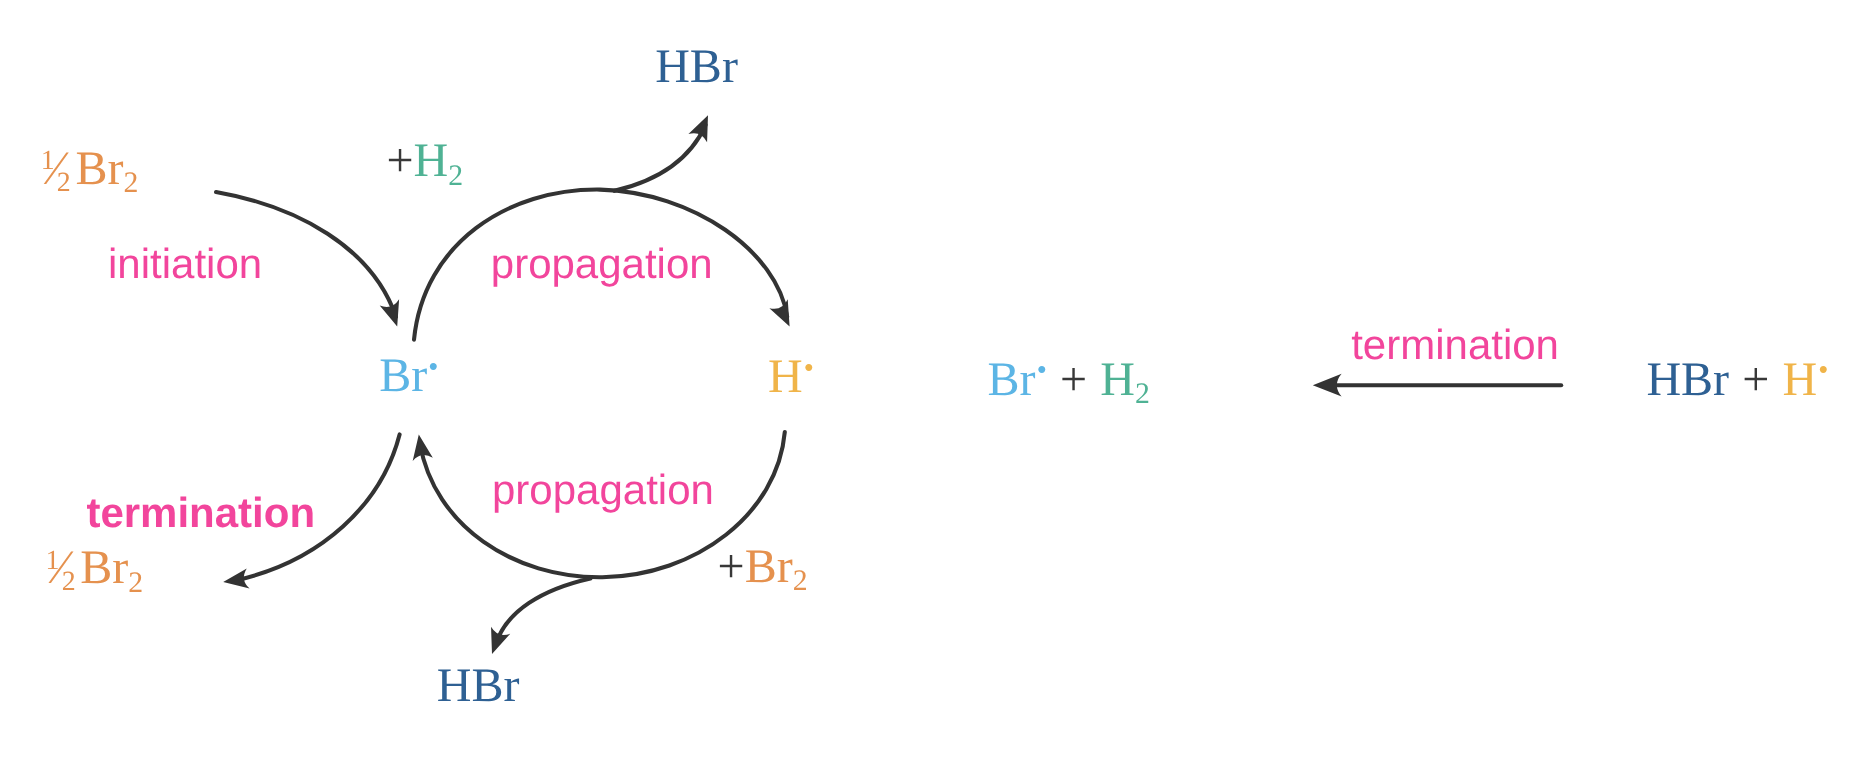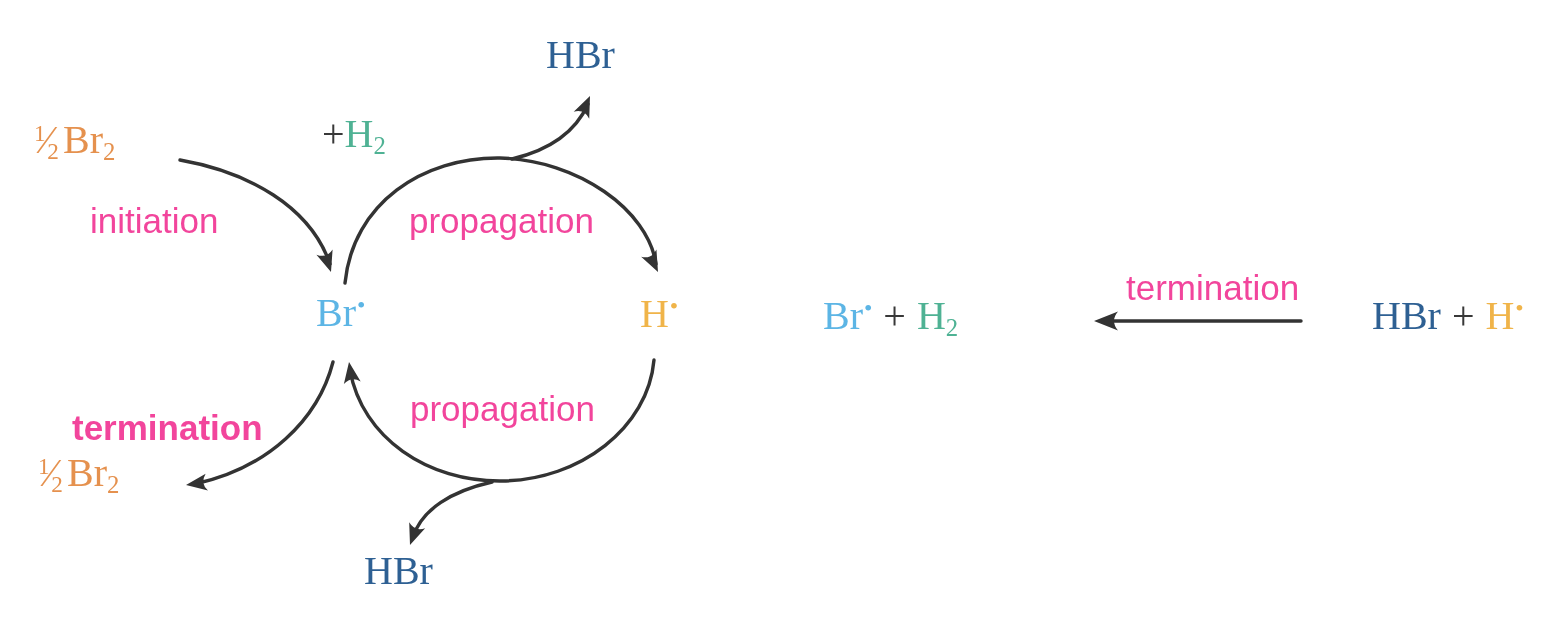--- a/index.html
+++ b/index.html
@@ -90,20 +90,23 @@
   <div class="t formula c-ltblue" style="left:304px; top:293px;margin-left:12px;">
     <span>Br</span><span class="dot">•</span>
   </div>
 
   <div class="t formula c-gold" style="left:640px; top:294px;">
     <span>H</span><span class="dot">•</span>
   </div>
 
   <div class="t label" style="left:410px; top:391px;">propagation</div>
 
+  <div class="t formula c-orange" style="left:598px; top:452px;">
+    <span class="plus-tight">+</span><span>Br</span><span class="sub">2</span>
+  </div>
 
   <div class="t formula c-dkblue" style="left:364px; top:551px;">HBr</div>
 
   <div class="t label" style="left:72px; top:410px;font-weight:bold;">termination</div>
 
   <div class="t formula c-orange" style="left:38px; top:453px;">
     <span class="fnum">1</span><span class="fsl">⁄</span><span class="fden">2</span><span class="after-frac">Br</span><span class="sub">2</span>
   </div>
 
   <div class="t formula" style="left:823px; top:296px;">

